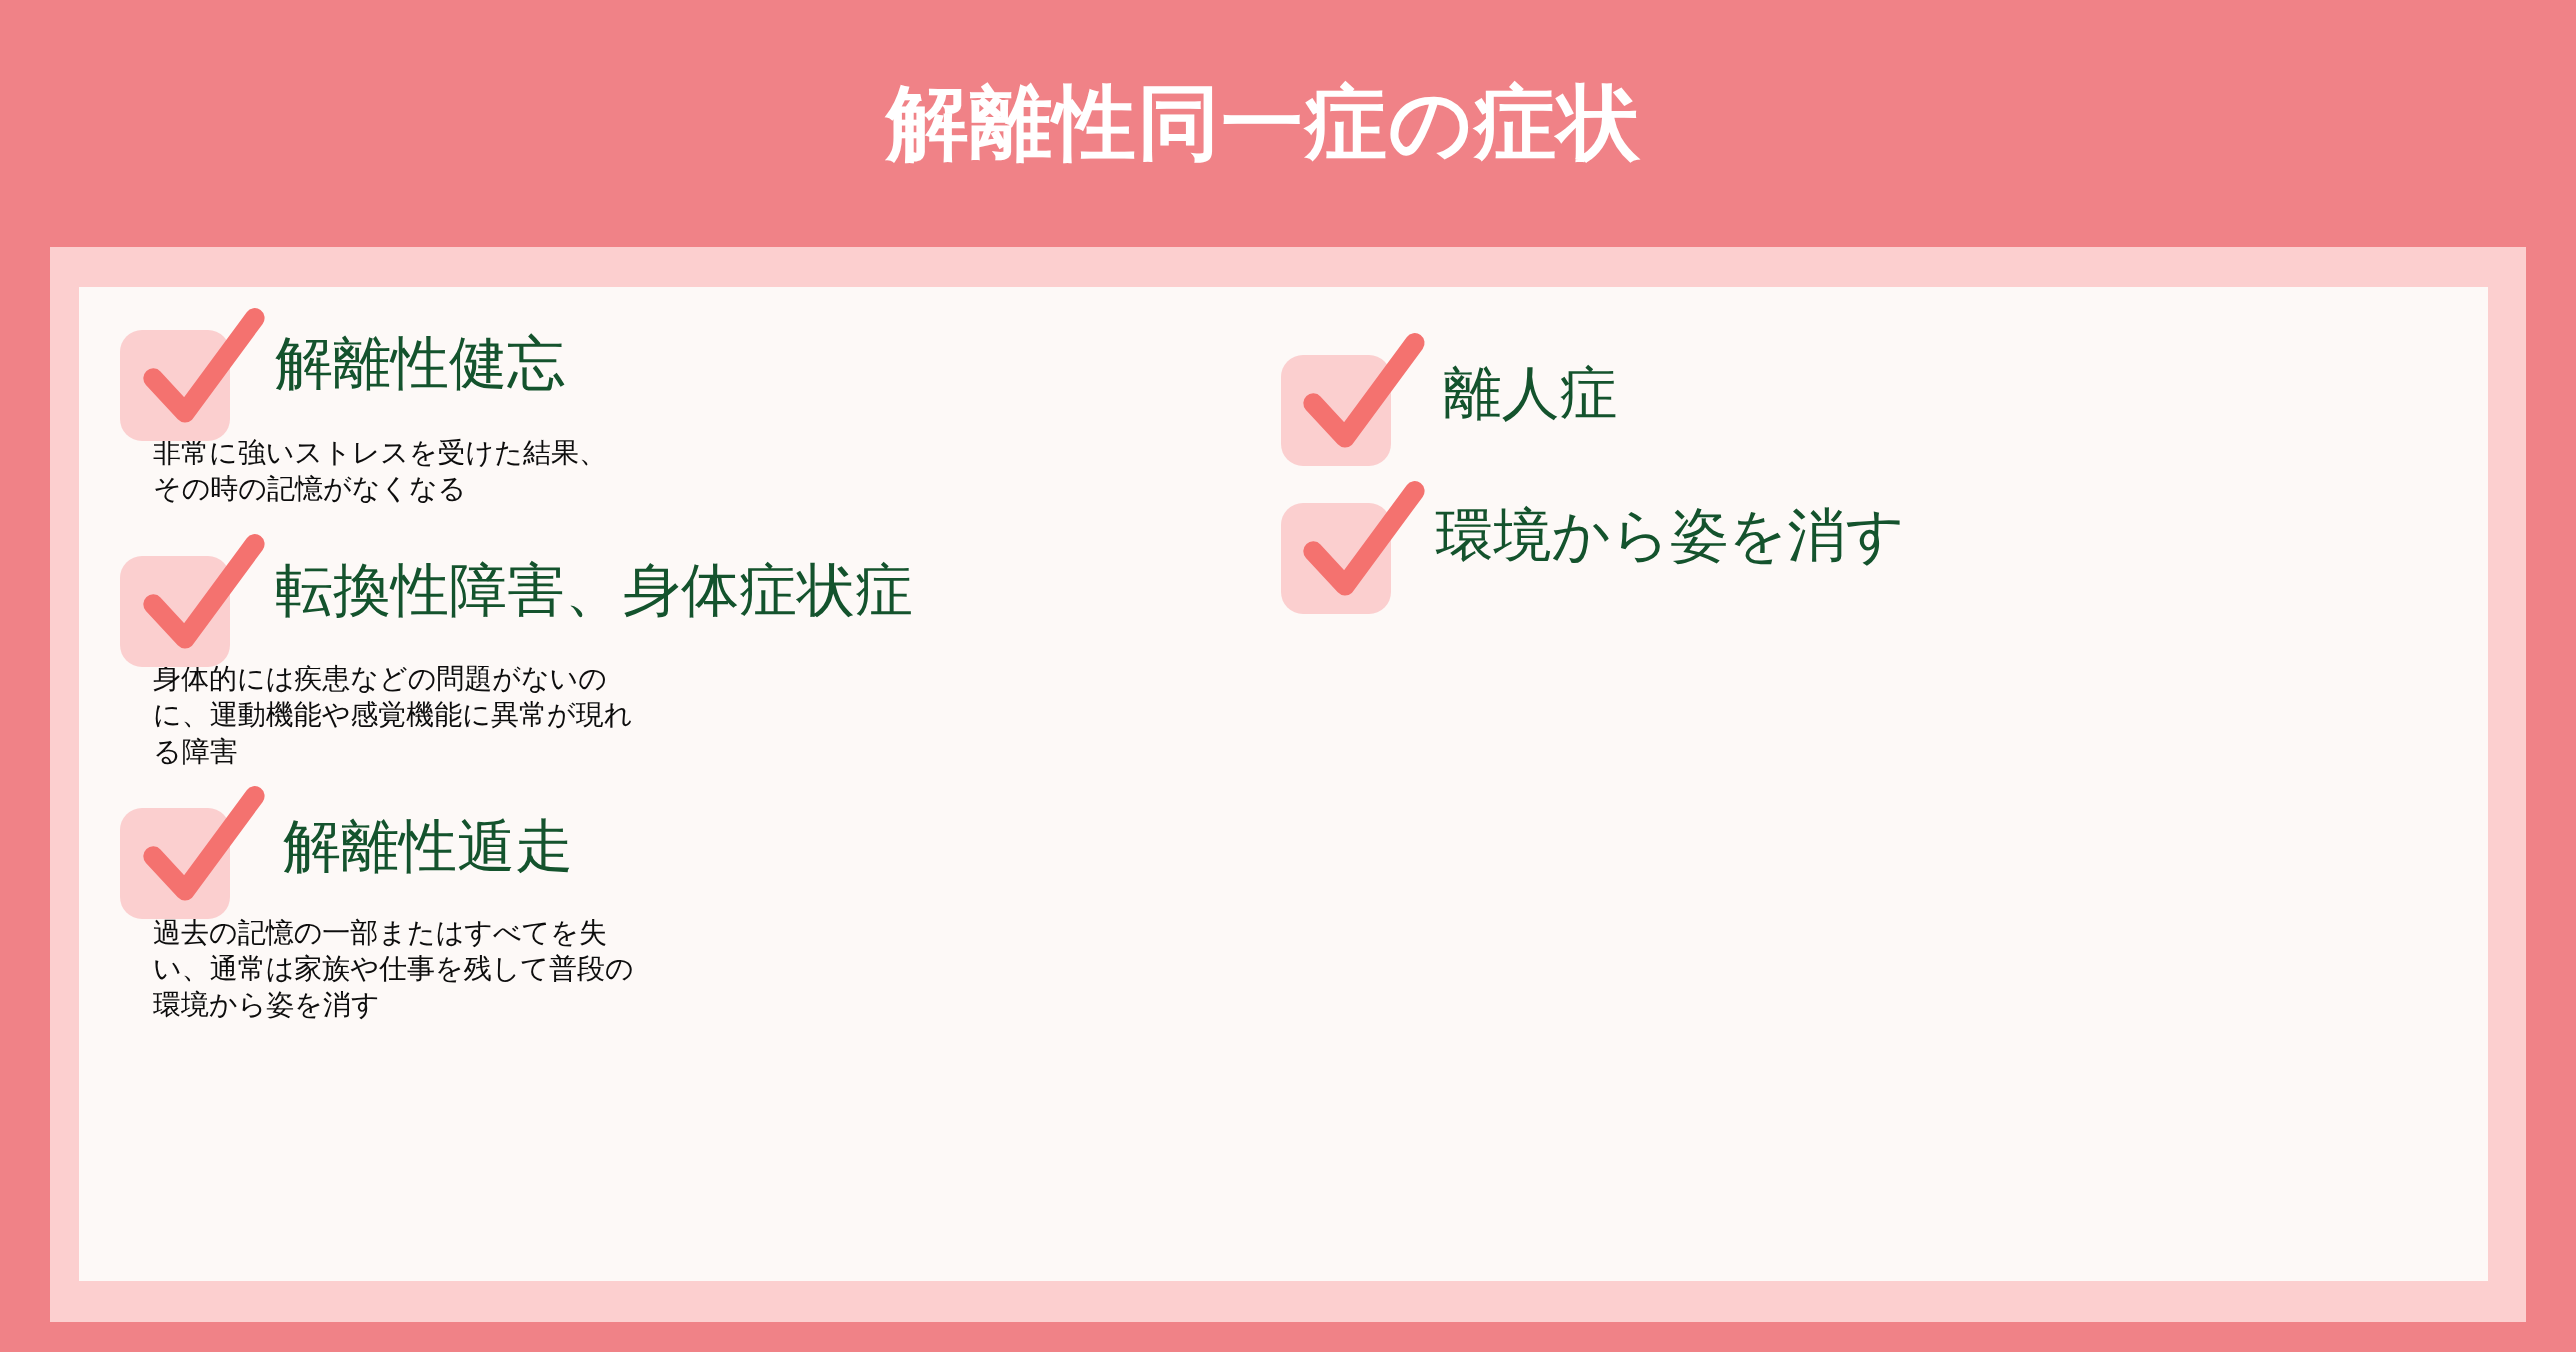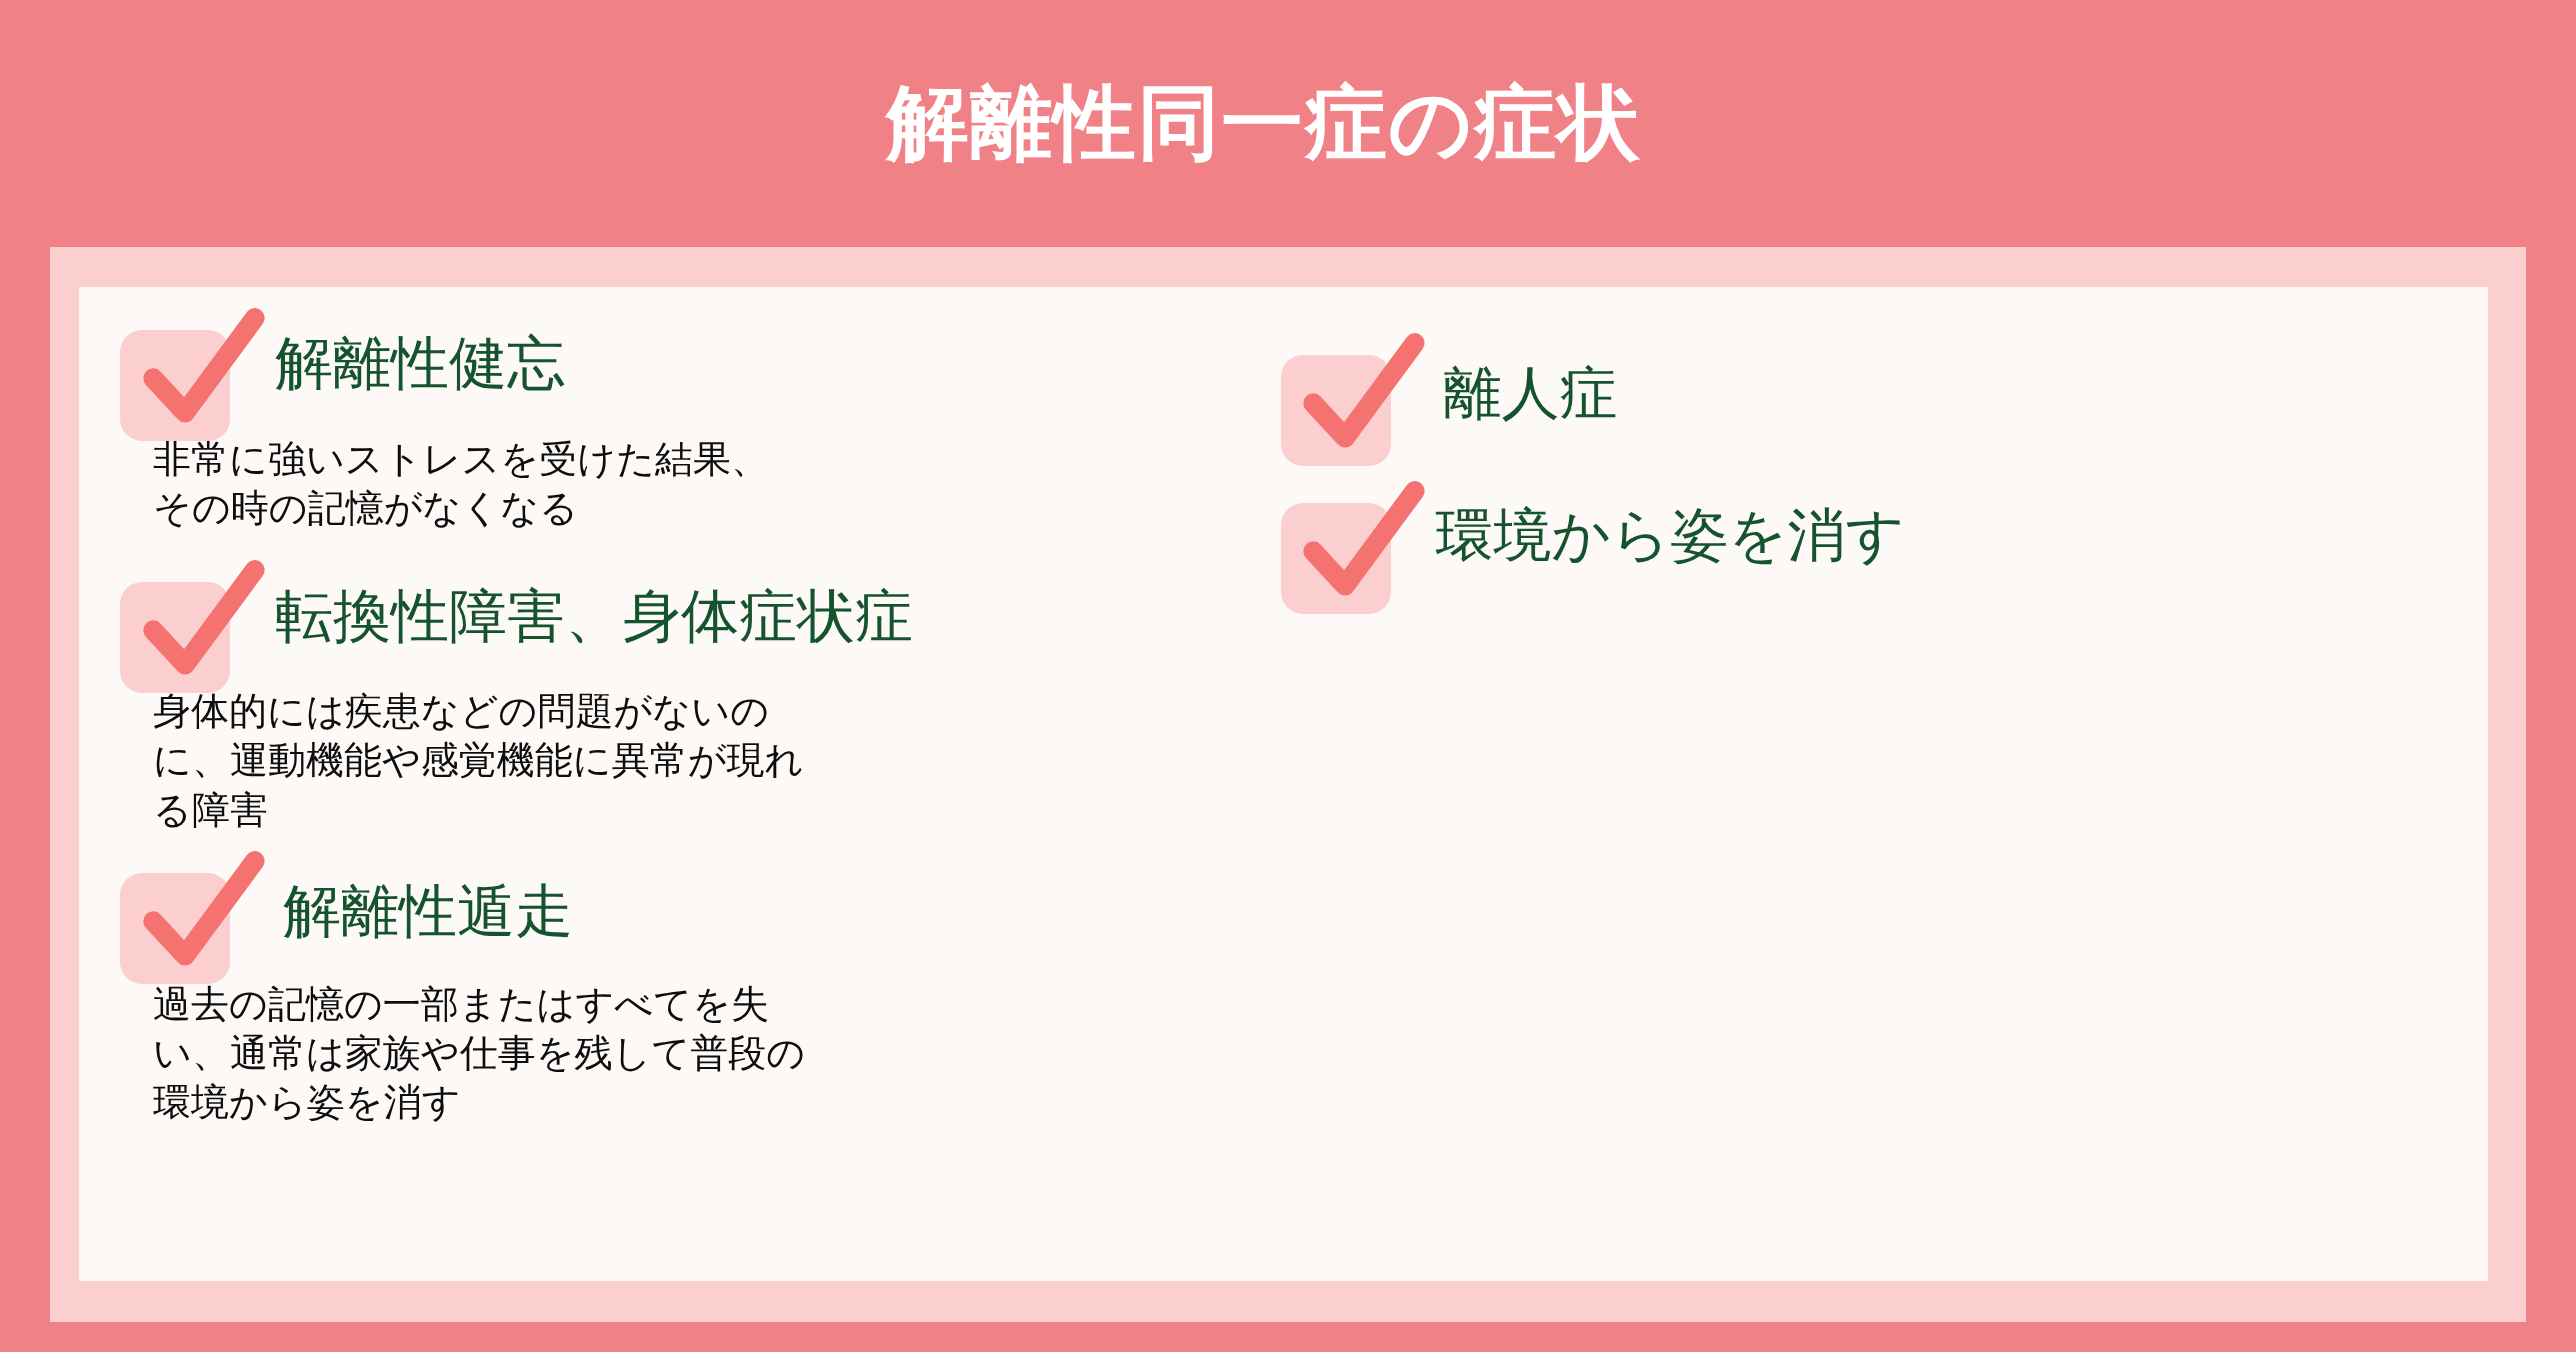--- a/index.html
+++ b/index.html
@@ -121,21 +121,21 @@
     overflow: visible;
   }
   .item-title {
     font-size: 58px;
     line-height: 1.06;
     font-weight: 400;
     color: #14532d;
     white-space: nowrap;
   }
   .item-desc {
-    font-size: 38px;
+    font-size: 28px;
     line-height: 1.30;
     font-weight: 400;
     color: #0D0D0D;
     white-space: pre-line;
   }
 
   
   .col-left .i0 .item-title { margin: 20.6px 0 0 45px; }
   .col-left .i0 .item-desc  { margin: 12px 0 0 33px; }
 

